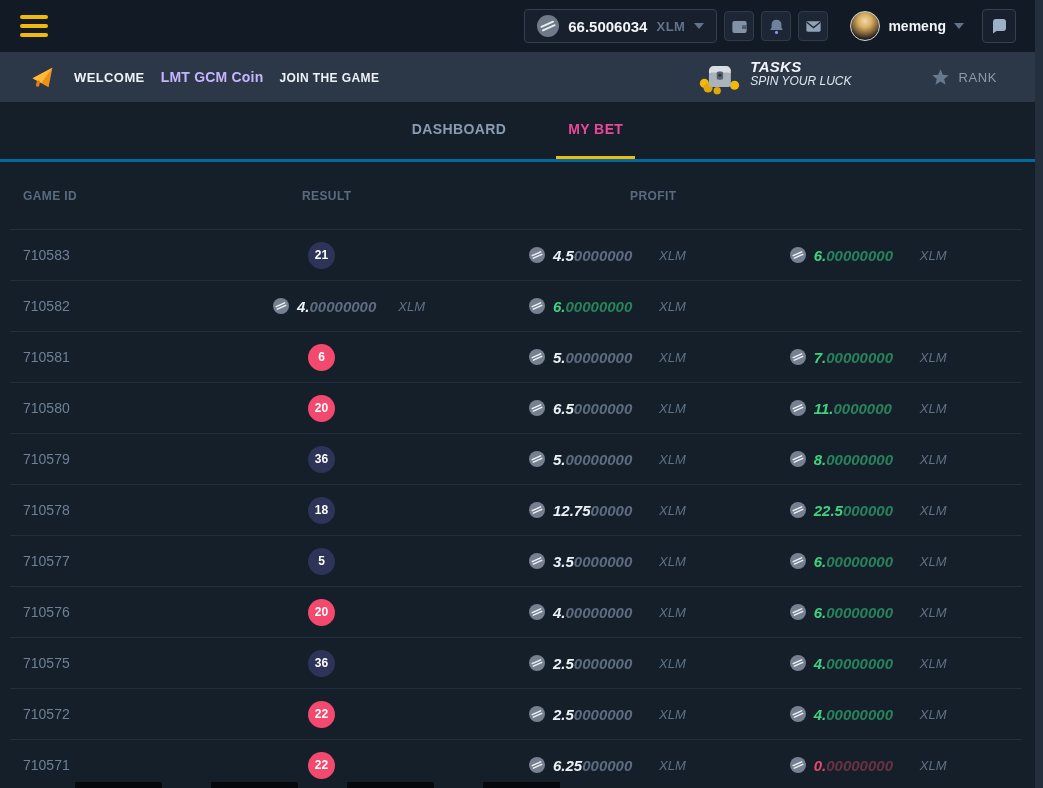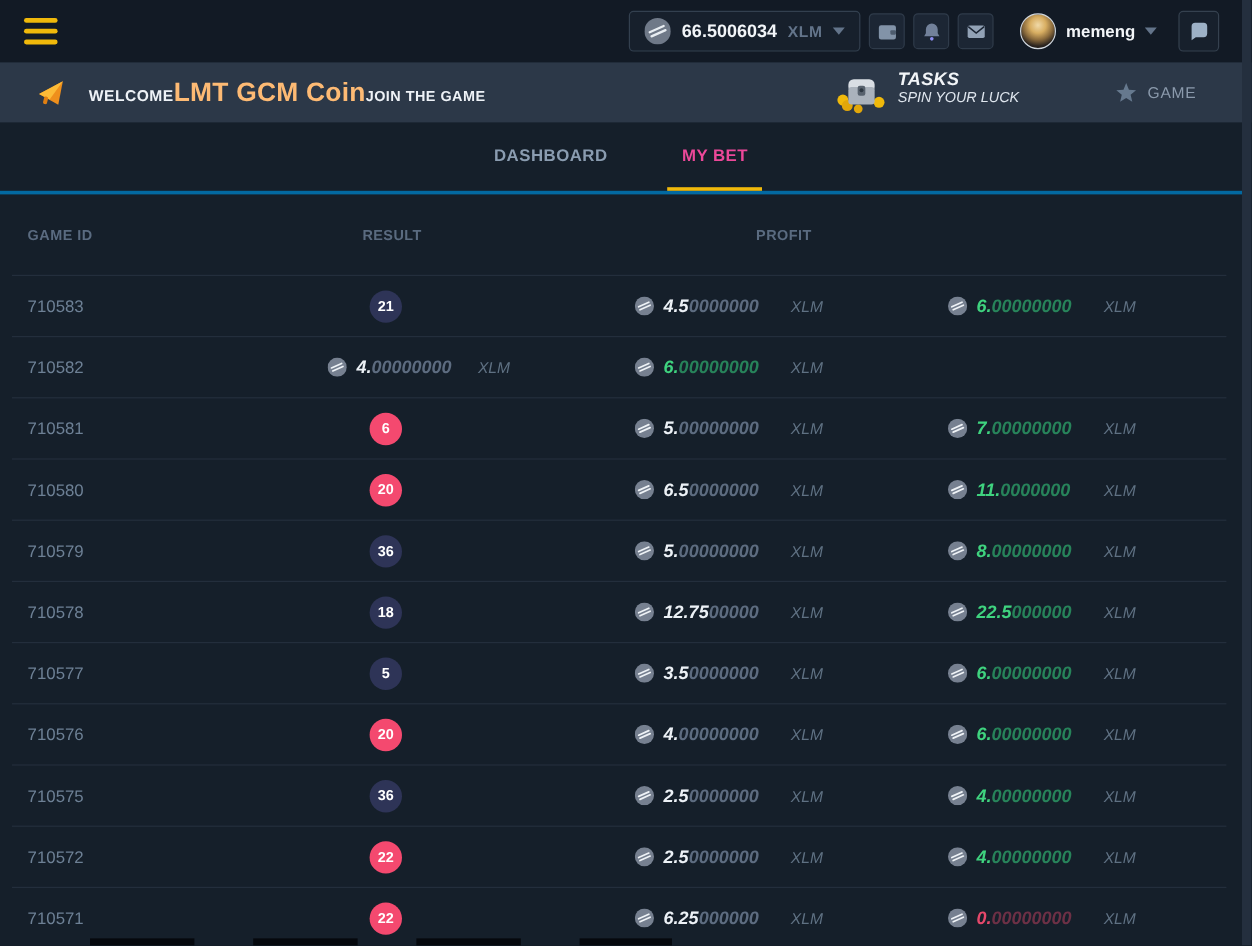--- a/index.html
+++ b/index.html
@@ -21,22 +21,22 @@
   .user-box { display:flex; align-items:center; gap:8px; margin-left:22px; cursor:pointer; }
   .avatar { width:30px; height:30px; border-radius:50%; border:1px solid #cfd6dd;
             background:radial-gradient(circle at 50% 32%, #f0d9a8 0%, #d8ae62 28%, #8a6a3c 52%, #2b241f 74%, #16110e 100%); }
   .username { color:#f2f5f8; font-weight:bold; font-size:14px; }
   .chat-btn { width:34px; height:34px; margin-left:18px; border:1px solid #35414f; border-radius:4px;
               background:#17202c; display:flex; align-items:center; justify-content:center; cursor:pointer; }
 
   
   .banner { height:50px; background:#2c3848; display:flex; align-items:center; padding:0 46px 0 30px; }
   .banner-left { display:flex; align-items:center; gap:17px; }
-  .welcome-line { color:#eef2f7; font-weight:bold; font-size:13px; letter-spacing:.4px; display:flex; align-items:baseline; gap:0; white-space:nowrap; }
-  .welcome-highlight { color:#fdba74; font-size:22px; letter-spacing:.2px; }
+  .welcome-line { color:#eef2f7; font-weight:bold; font-size:13px; letter-spacing:.4px; display:flex; align-items:baseline; gap:16px; white-space:nowrap; }
+  .welcome-highlight { color:#c4b5fd; font-size:14px; letter-spacing:.2px; }
   .welcome-suffix { font-size:12px; }
   .banner-right { margin-left:auto; display:flex; align-items:center; }
   .tasks-box { display:flex; align-items:flex-start; gap:10px; cursor:pointer; }
   .tasks-text { font-style:italic; line-height:1.15; }
   .tasks-title { color:#f2f5f8; font-weight:bold; font-size:15px; letter-spacing:.3px; }
   .tasks-sub { color:#dfe6ee; font-size:12px; }
   .rank-box { display:flex; align-items:center; gap:7px; margin-left:79px; cursor:pointer; }
   .rank-label { color:#8b9aac; font-size:13px; letter-spacing:.6px; }
 
   
@@ -176,21 +176,21 @@
           <div class="tasks-title">TASKS</div>
           <div class="tasks-sub">SPIN YOUR LUCK</div>
         </span>
       </div>
       <div class="rank-box">
         <span style="display:inline-flex;">
           <svg viewBox="0 0 24 24" width="21" height="21">
               <path d="M12 2.5 l2.6 6.3 6.8 .5 -5.2 4.4 1.6 6.6 -5.8 -3.6 -5.8 3.6 1.6 -6.6 -5.2 -4.4 6.8 -.5 z" fill="#66798e"></path>
             </svg>
         </span>
-        <span class="rank-label">GAME</span>
+        <span class="rank-label">RANK</span>
       </div>
     </div>
   </div>
 
   <div class="tabbar">
     <div class="tab">DASHBOARD</div>
     <div class="tab active">MY BET</div>
   </div>
 
   <div class="table">

